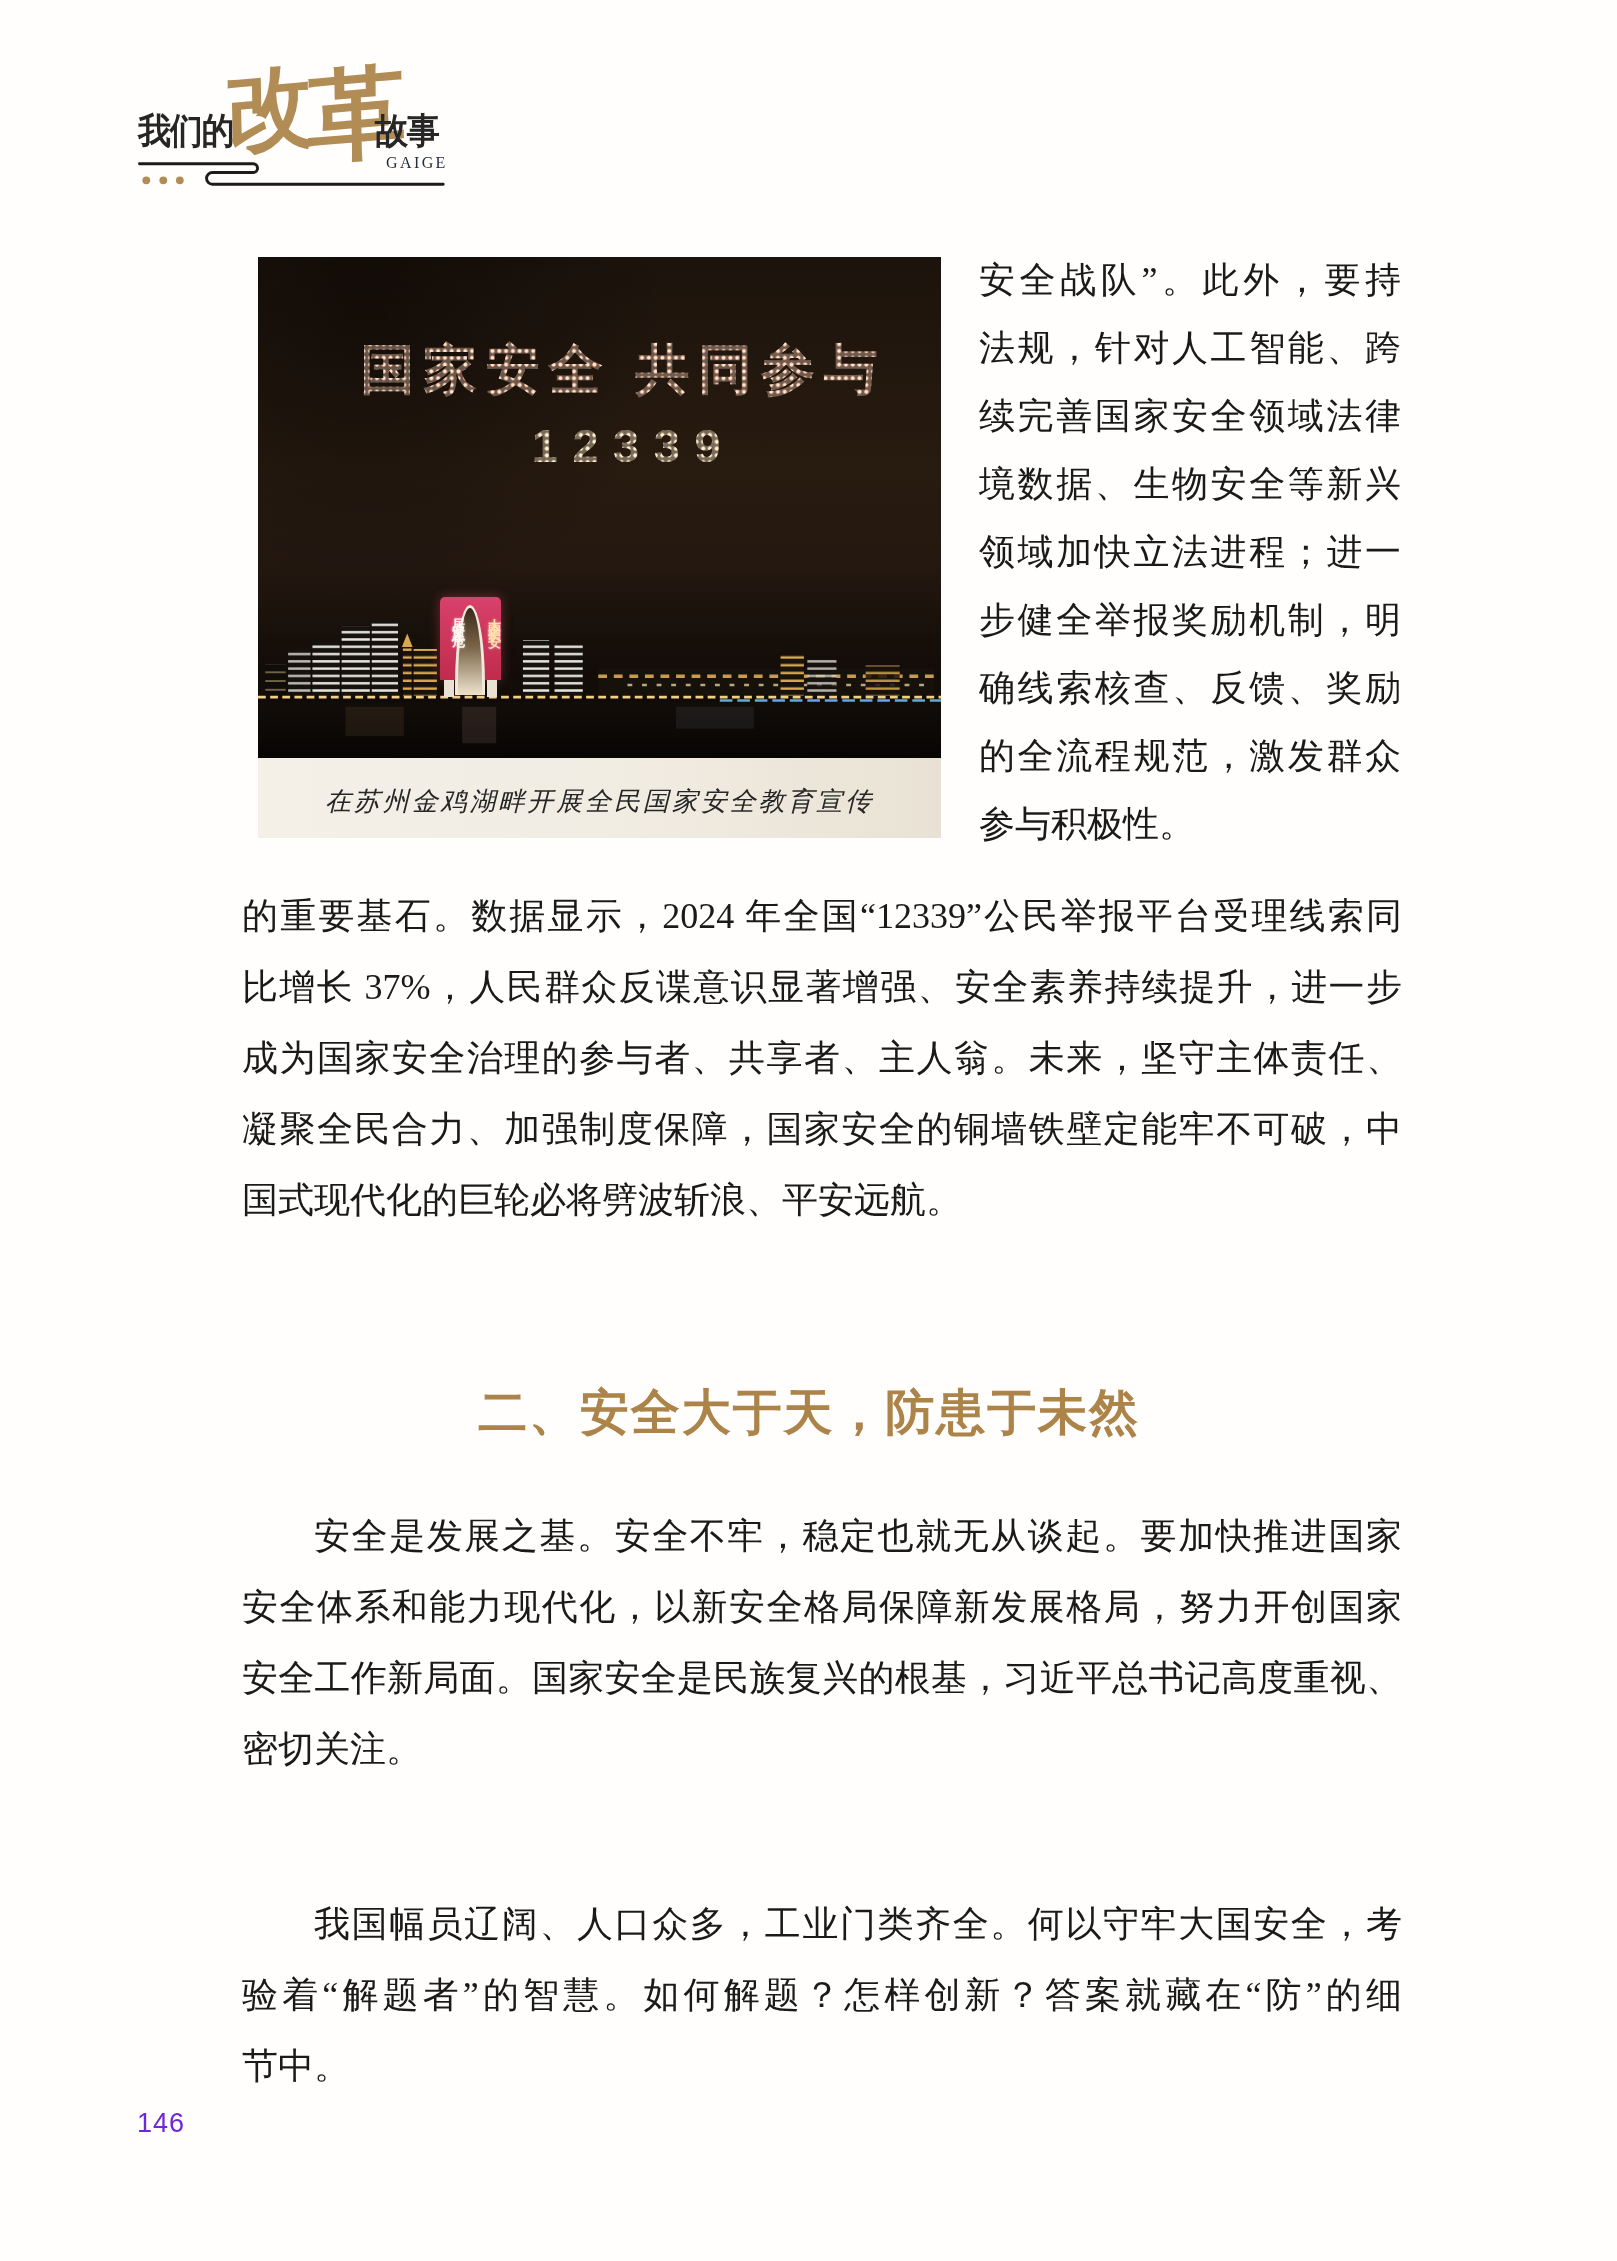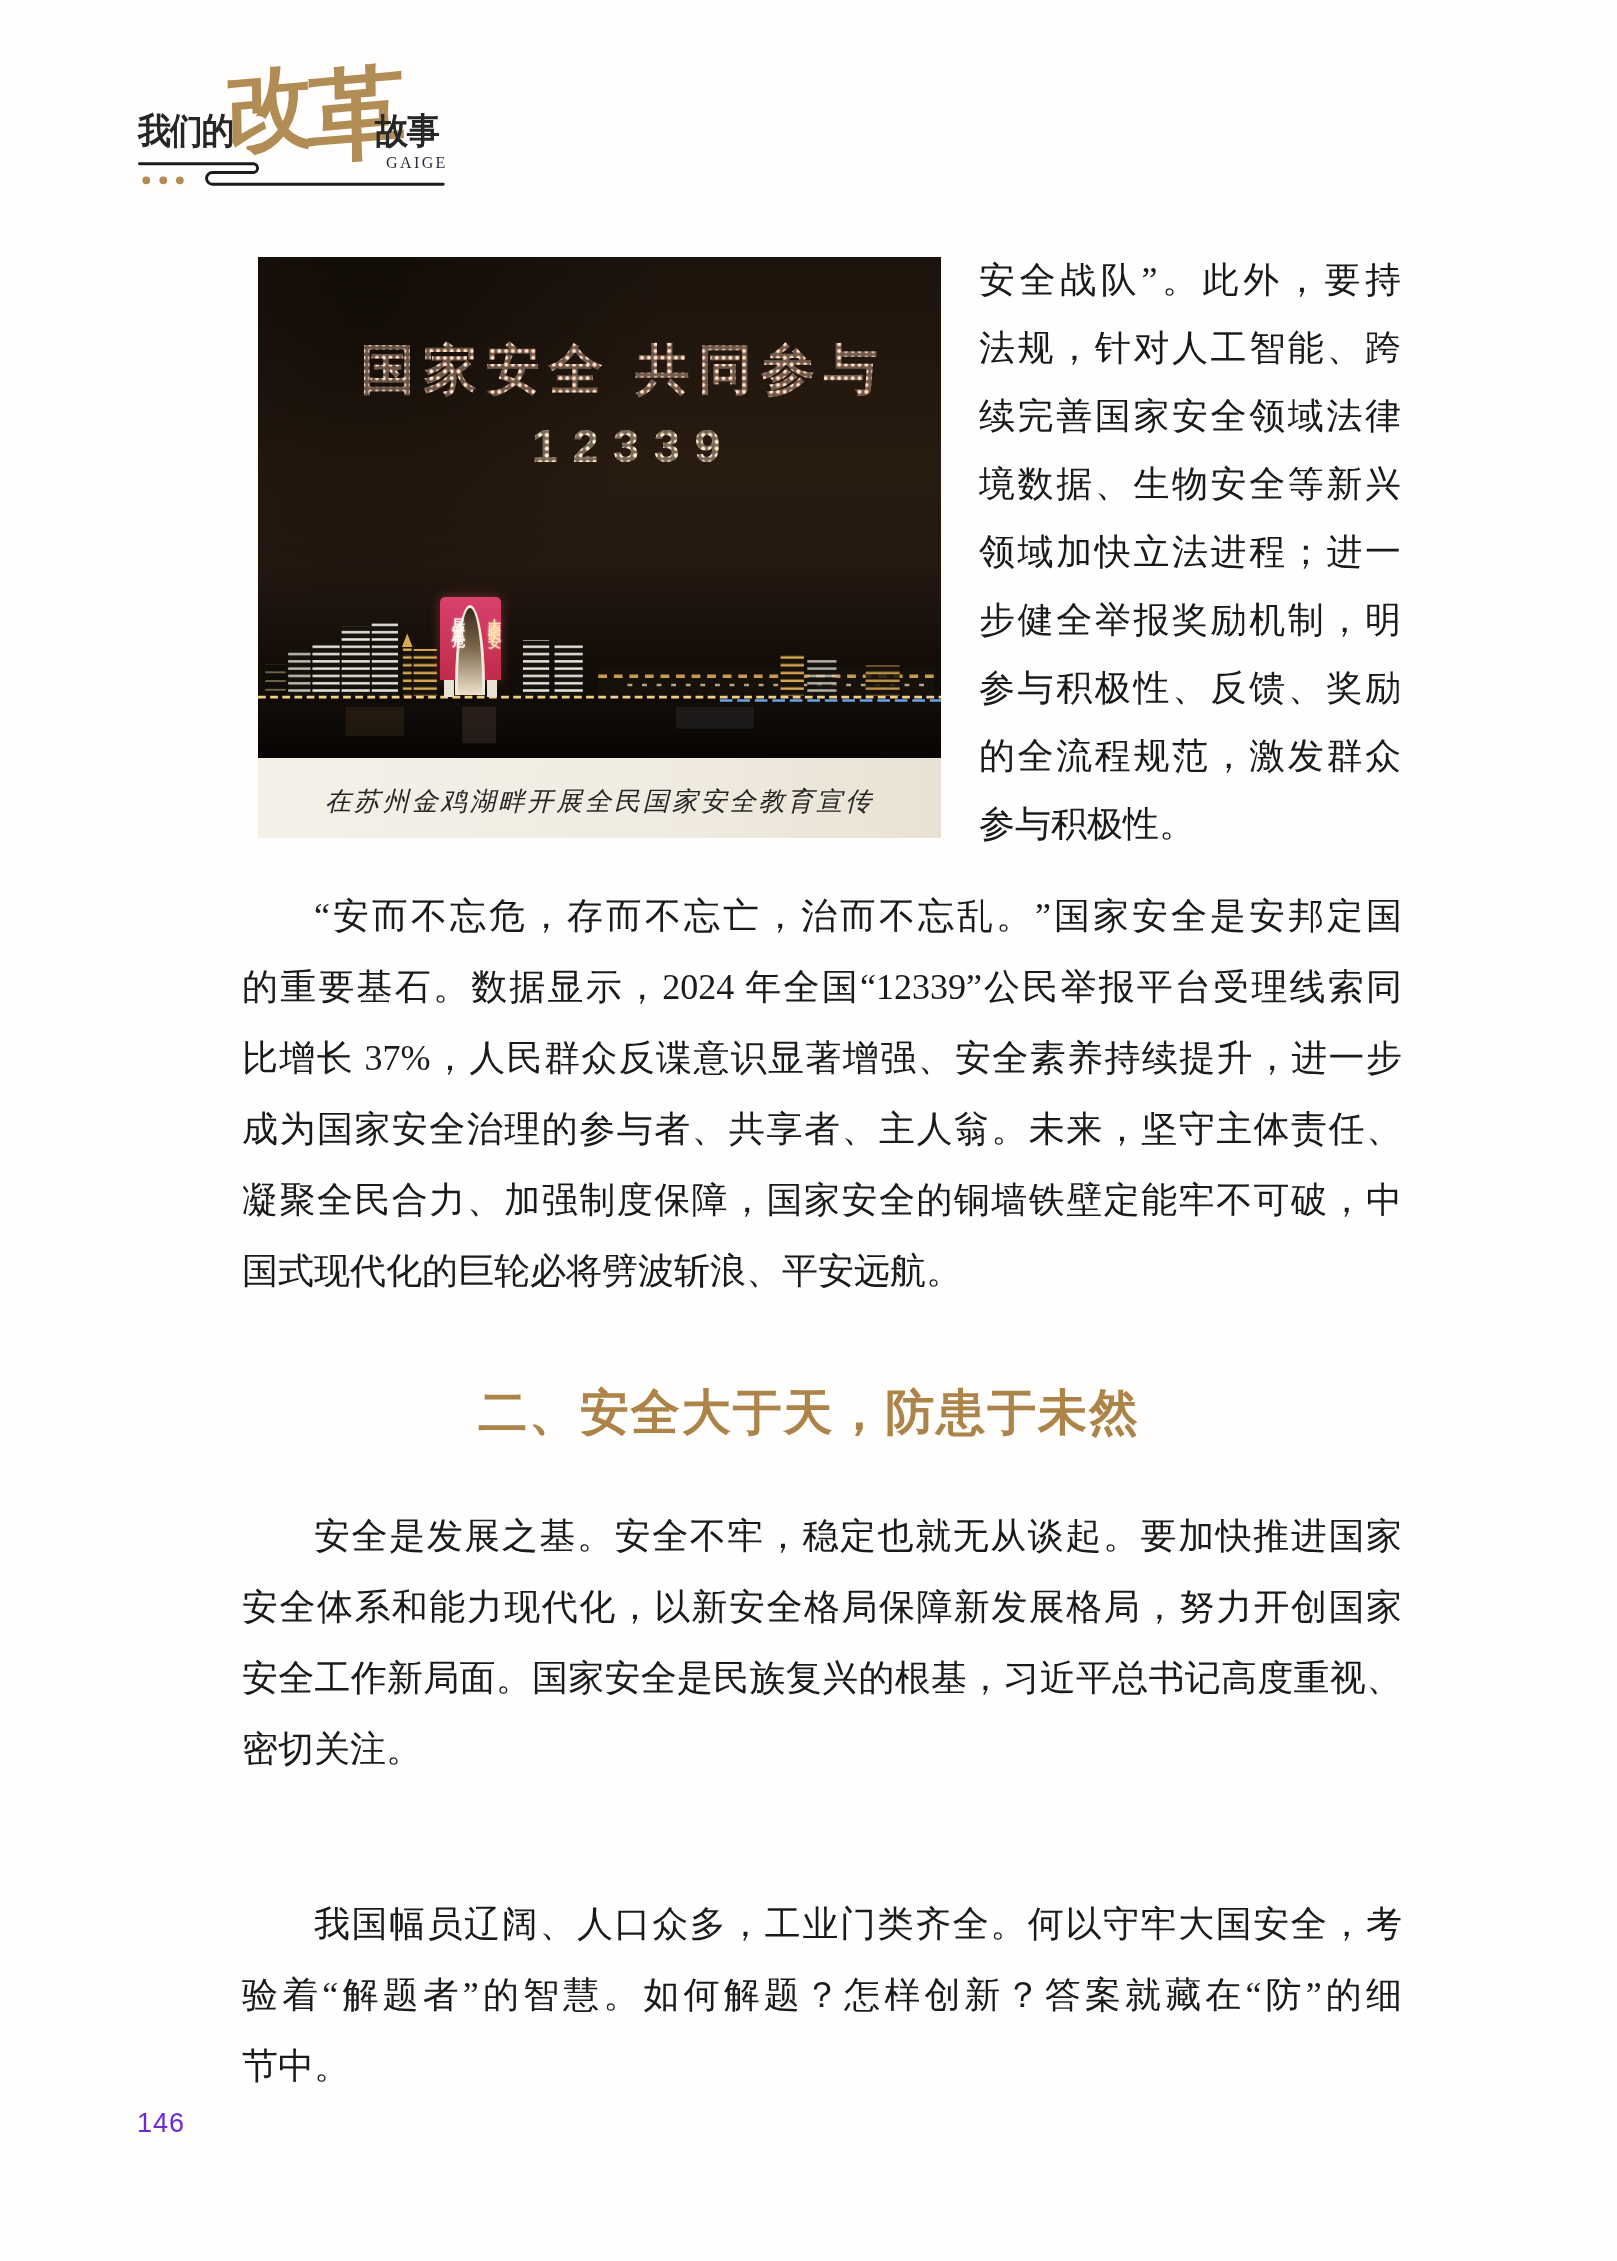--- a/index.html
+++ b/index.html
@@ -188,27 +188,26 @@
     </div>
   </div>
 
   <div class="side">
     <div class="ln">安全战队”。此外，要持</div>
     <div class="ln">法规，针对人工智能、跨</div>
     <div class="ln">续完善国家安全领域法律</div>
     <div class="ln">境数据、生物安全等新兴</div>
     <div class="ln">领域加快立法进程；进一</div>
     <div class="ln">步健全举报奖励机制，明</div>
-    <div class="ln">参与积极性、反馈、奖励</div>
+    <div class="ln">确线索核查、反馈、奖励</div>
     <div class="ln">的全流程规范，激发群众</div>
     <div class="ln last">参与积极性。</div>
   </div>
 
   <div id="para1" class="para">
-    <div class="ln indent">“安而不忘危，存而不忘亡，治而不忘乱。”国家安全是安邦定国</div>
     <div class="ln">的重要基石。数据显示，2024 年全国“12339”公民举报平台受理线索同</div>
     <div class="ln">比增长 37%，人民群众反谍意识显著增强、安全素养持续提升，进一步</div>
     <div class="ln">成为国家安全治理的参与者、共享者、主人翁。未来，坚守主体责任、</div>
     <div class="ln">凝聚全民合力、加强制度保障，国家安全的铜墙铁壁定能牢不可破，中</div>
     <div class="ln last">国式现代化的巨轮必将劈波斩浪、平安远航。</div>
   </div>
 
   <div id="heading2">二、安全大于天，防患于未然</div>
 
   <div id="para2" class="para">

